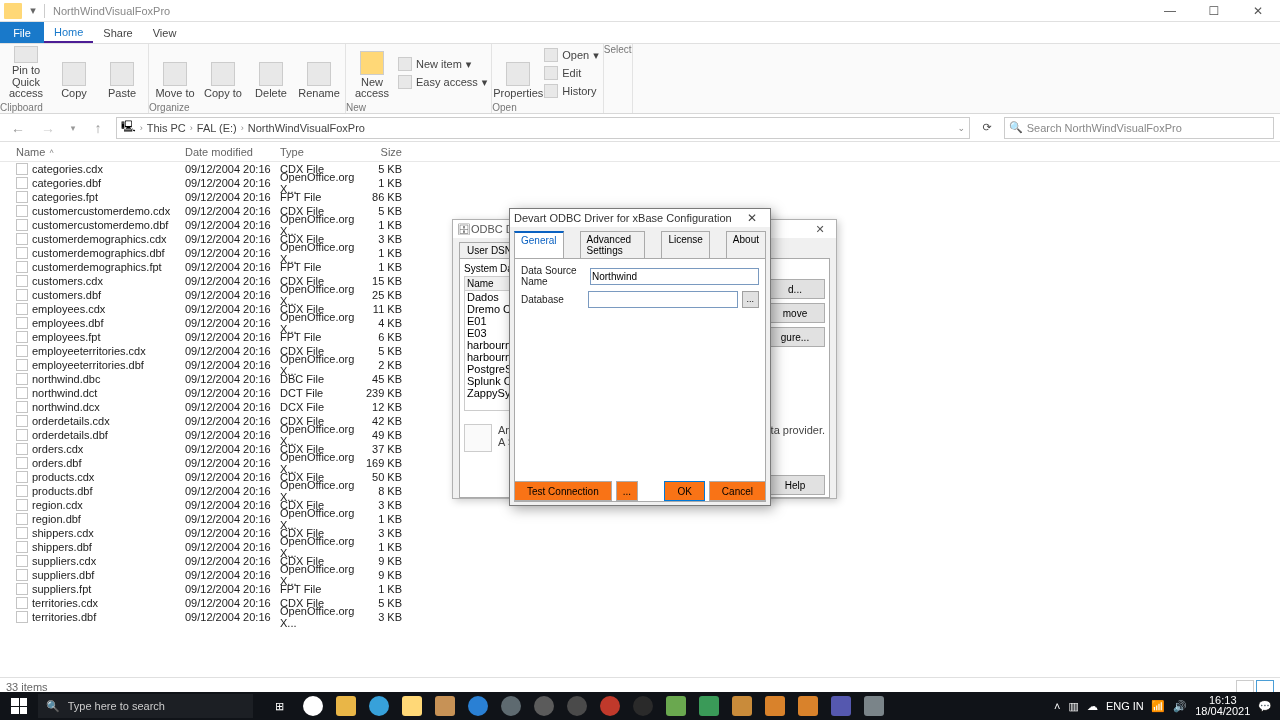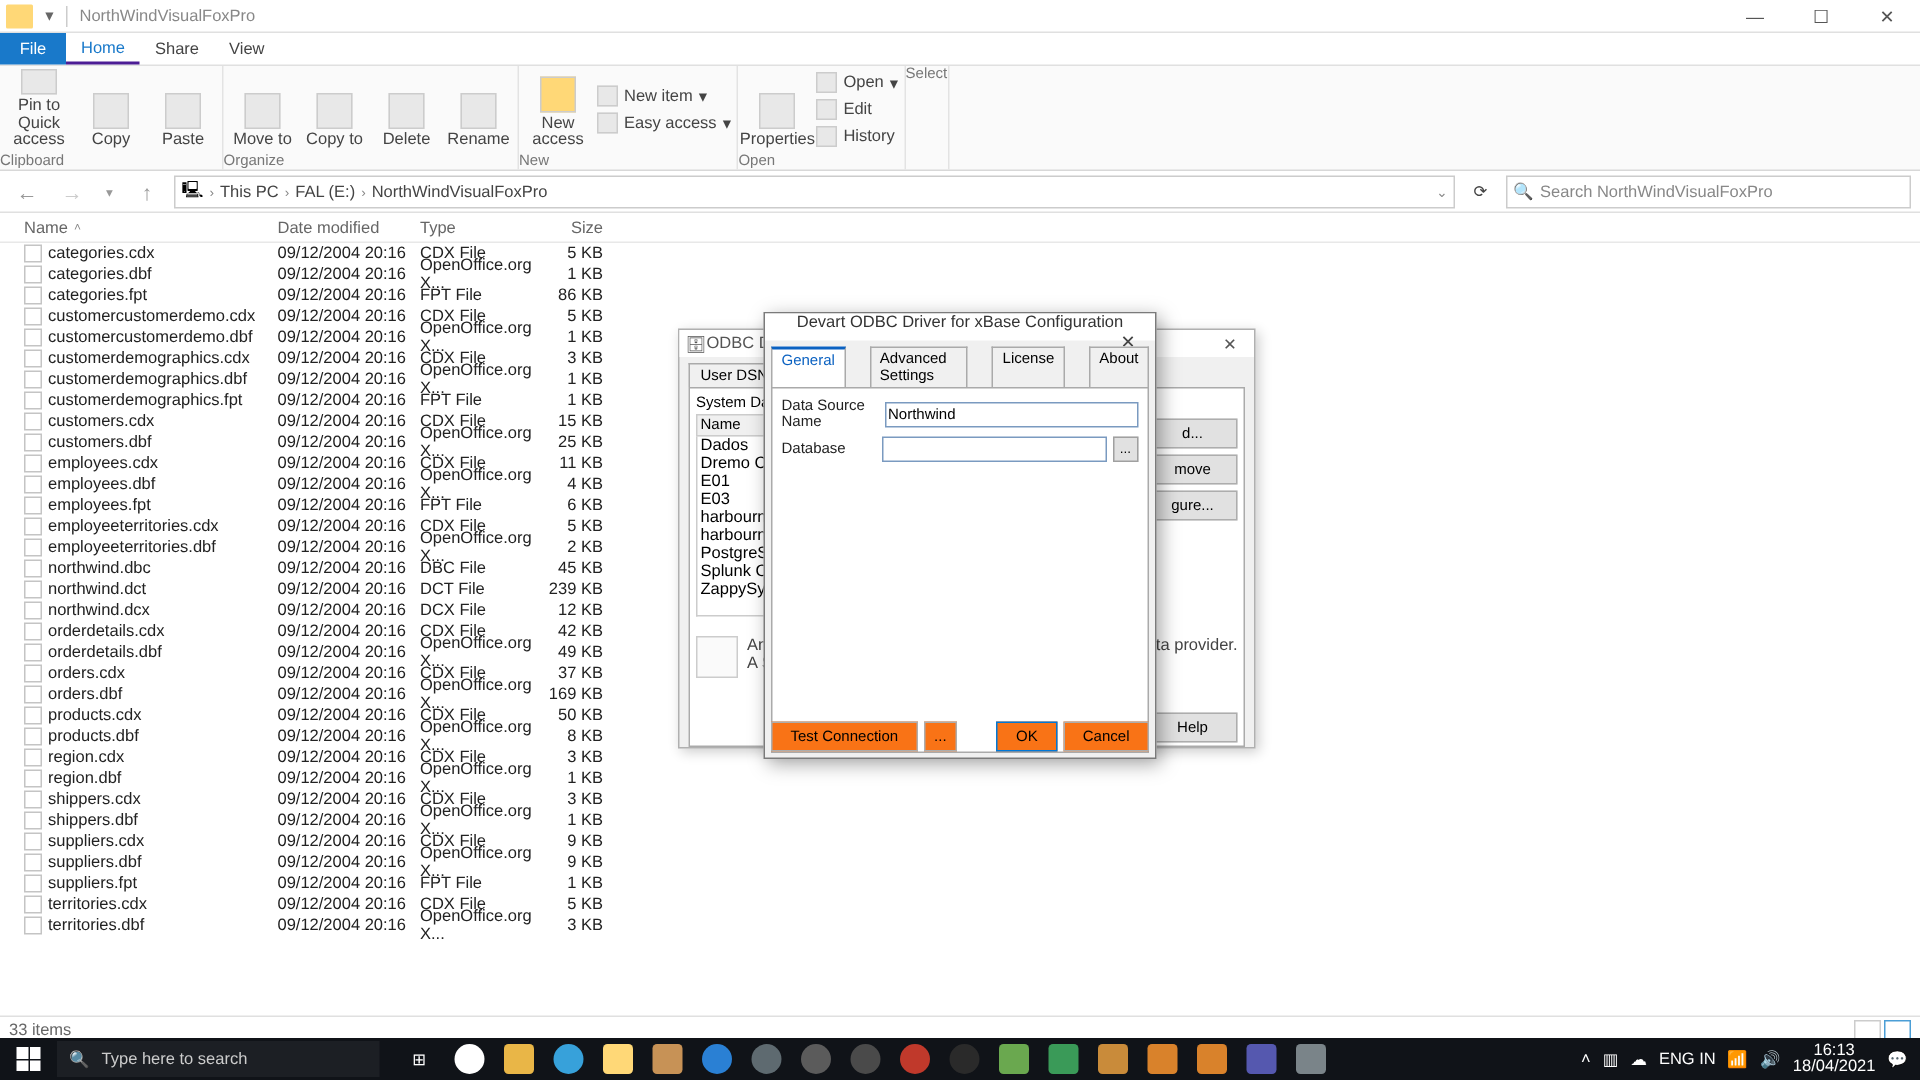--- a/index.html
+++ b/index.html
@@ -83,21 +83,21 @@
 .odbc-list { border: 1px solid #ccc; border-top: none; font-size: 10px; height: 120px; }
 .odbc-list div { padding: 0 2px; height: 12px; overflow: hidden; }
 .odbc-rbtns { position: absolute; right: 4px; top: 20px; display: flex; flex-direction: column; gap: 4px; }
 .odbc-btn { width: 60px; height: 20px; border: 1px solid #adadad; background: #e1e1e1; font-size: 10px; display: flex; align-items: center; justify-content: center; }
 .odbc-info-row { position: absolute; left: 4px; right: 4px; top: 165px; display: flex; gap: 6px; font-size: 10px; color: #444; }
 .odbc-info-row .doc-ic { width: 28px; height: 28px; border: 1px solid #ccc; background: #fafafa; }
 .odbc-bottom { position: absolute; bottom: 2px; right: 4px; display: flex; gap: 6px; }
 
 
 .dev-dlg { position: absolute; left: 509px; top: 208px; width: 262px; height: 298px; background: #f0f0f0; border: 1px solid #7a7a7a; box-shadow: 3px 3px 12px rgba(0,0,0,0.35); z-index: 10; }
-.dev-title { height: 18px; background: #fff; display: flex; align-items: center; padding: 0 4px; color: #333; font-size: 11px; flex-direction: column; }
+.dev-title { height: 18px; background: #fff; display: flex; align-items: center; padding: 0 4px; color: #333; font-size: 11px; }
 .dev-close { margin-left: auto; width: 28px; text-align: center; color: #444; font-size: 12px; }
 .dev-tabs { display: flex; padding: 4px 4px 0; gap: 16px; }
 .dev-tabs .dt { padding: 2px 6px; border: 1px solid #aaa; border-bottom: none; font-size: 10px; background: #f0f0f0; }
 .dev-tabs .dt.active { background: #fff; color: #0a61c1; border-top: 2px solid #0a61c1; }
 .dev-body { margin: 0 4px 4px; border: 1px solid #aaa; background: #fff; padding: 6px; height: 244px; position: relative; }
 .form-row { display: flex; align-items: center; margin-bottom: 4px; gap: 4px; }
 .form-row label { width: 65px; font-size: 10px; color: #222; }
 .form-row input[type=text] { flex: 1; border: 1px solid #7a9ac0; height: 17px; padding: 0 1px; font-size: 10px; }
 .form-row select { width: 96px; border: 1px solid #a0a0a0; height: 17px; font-size: 10px; }
 .form-row .browse { width: 18px; height: 17px; border: 1px solid #a0a0a0; background: #e1e1e1; font-size: 9px; text-align: center; line-height: 15px; }

